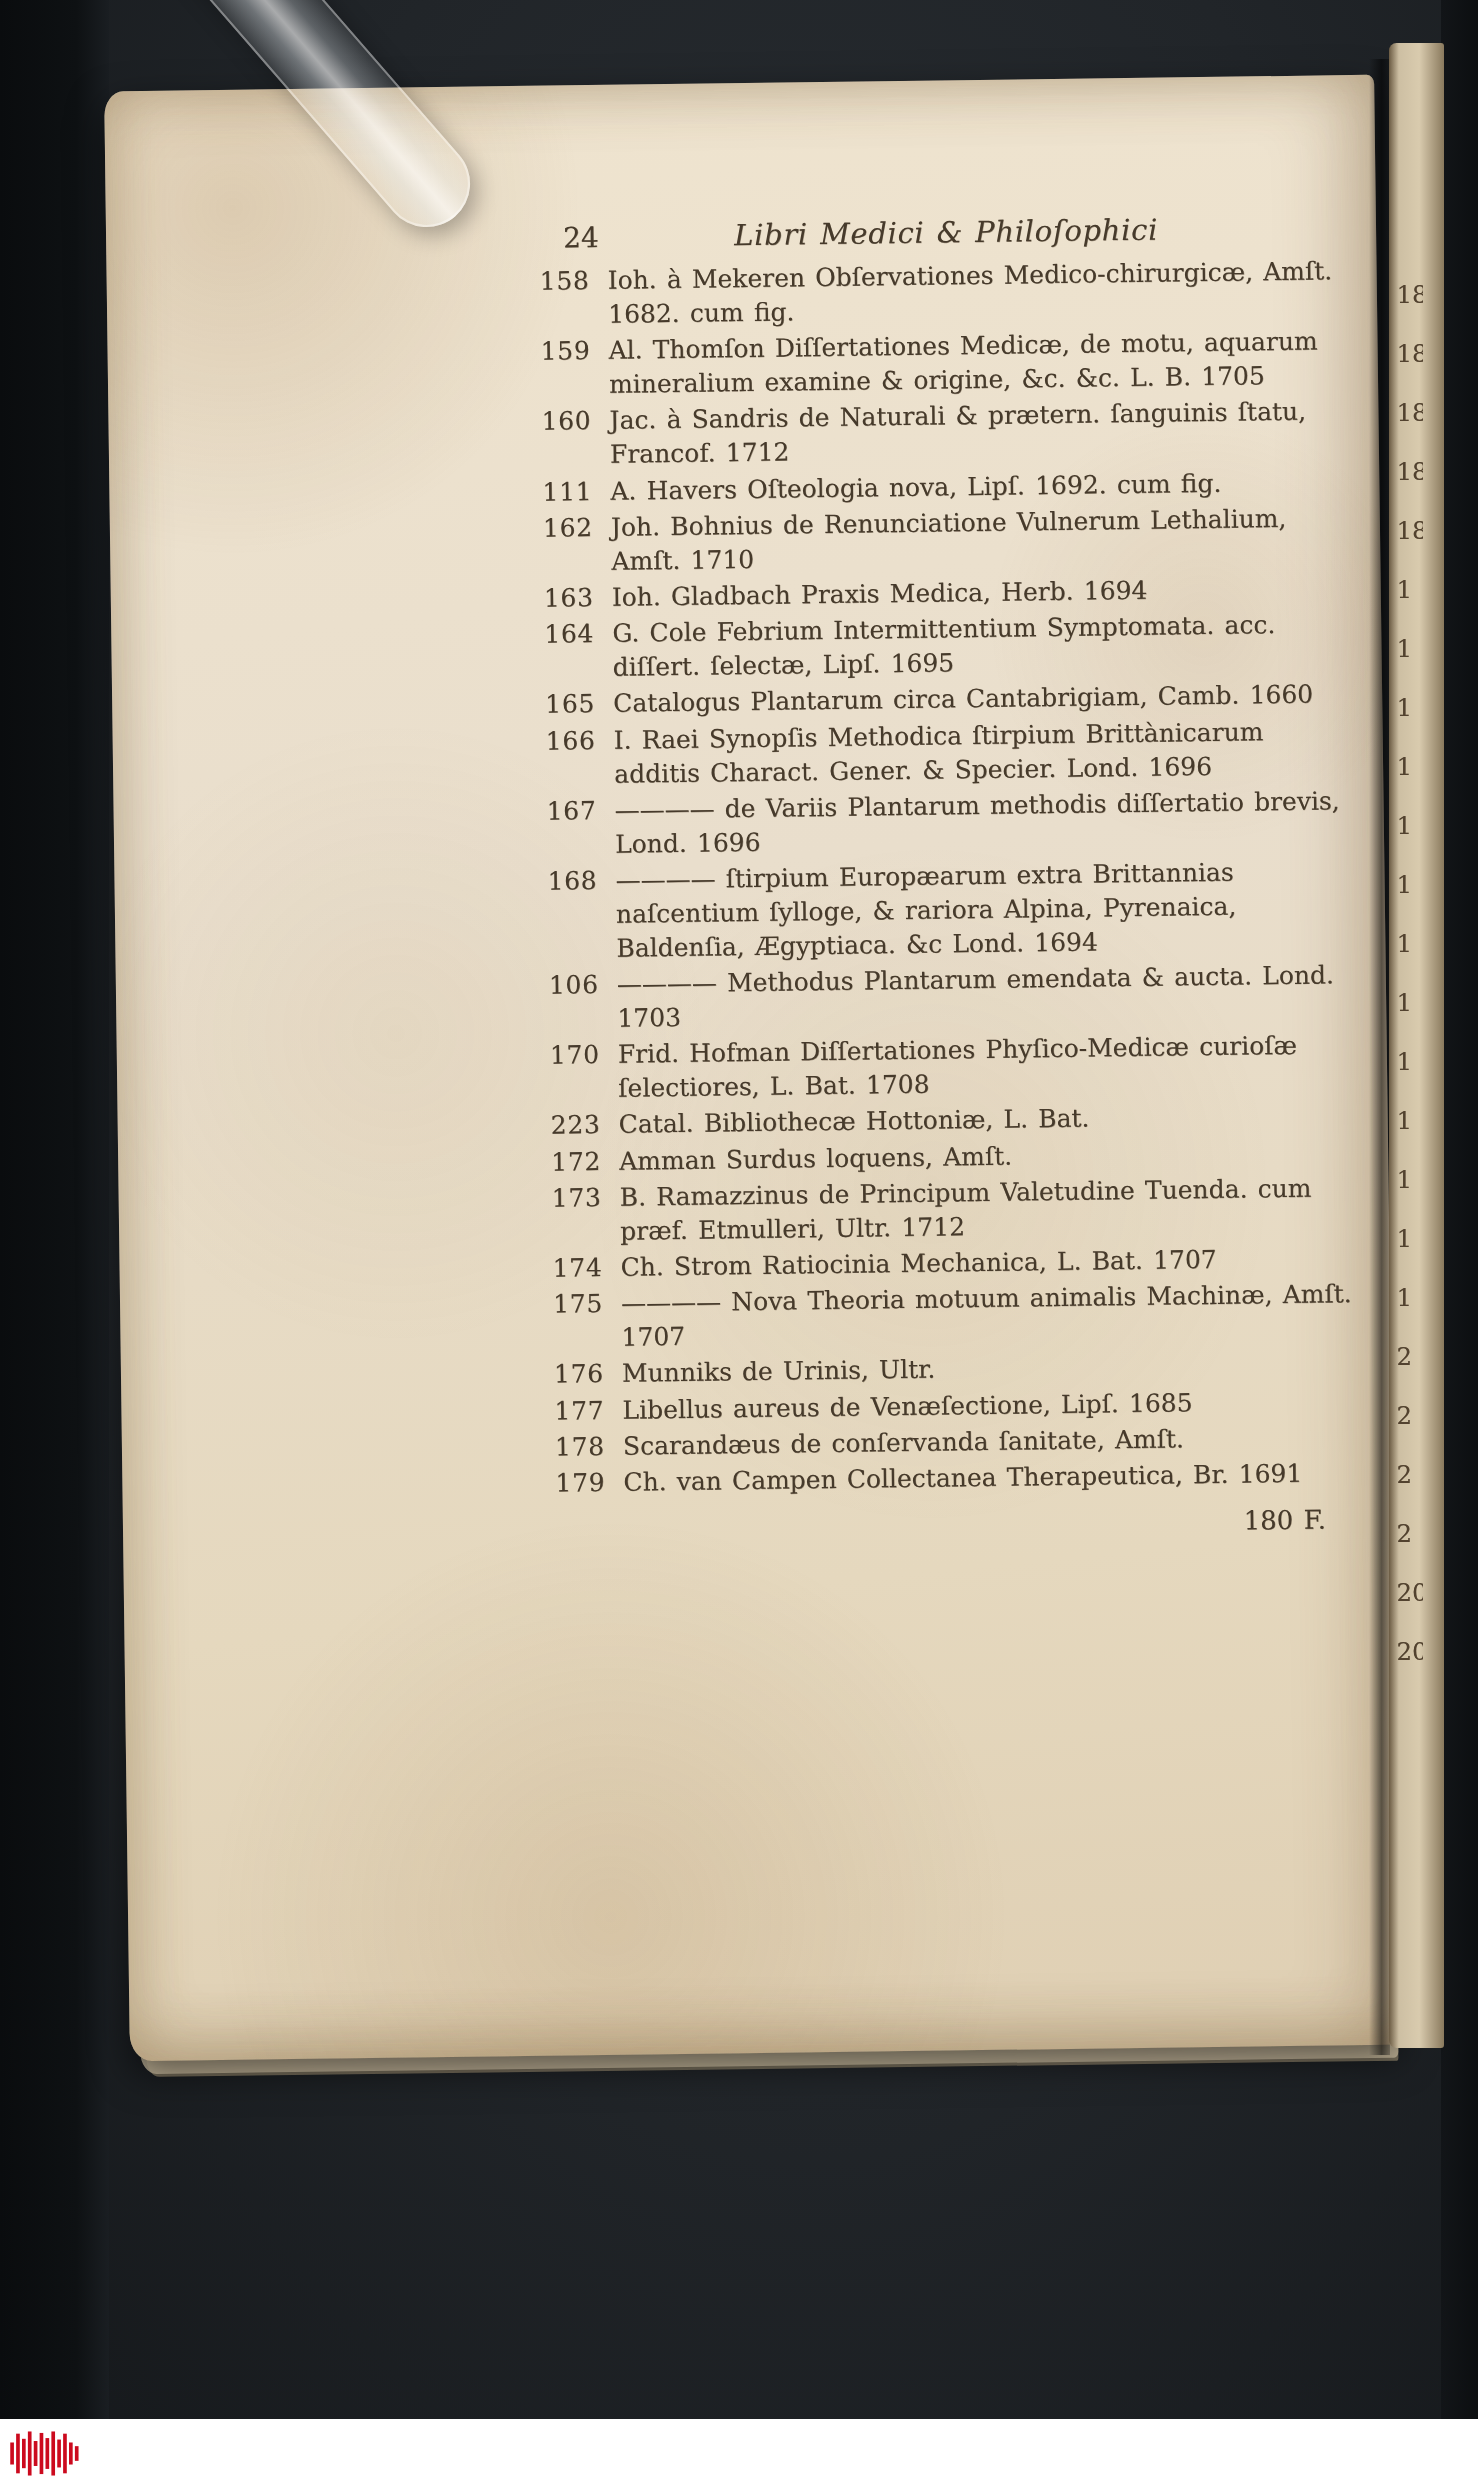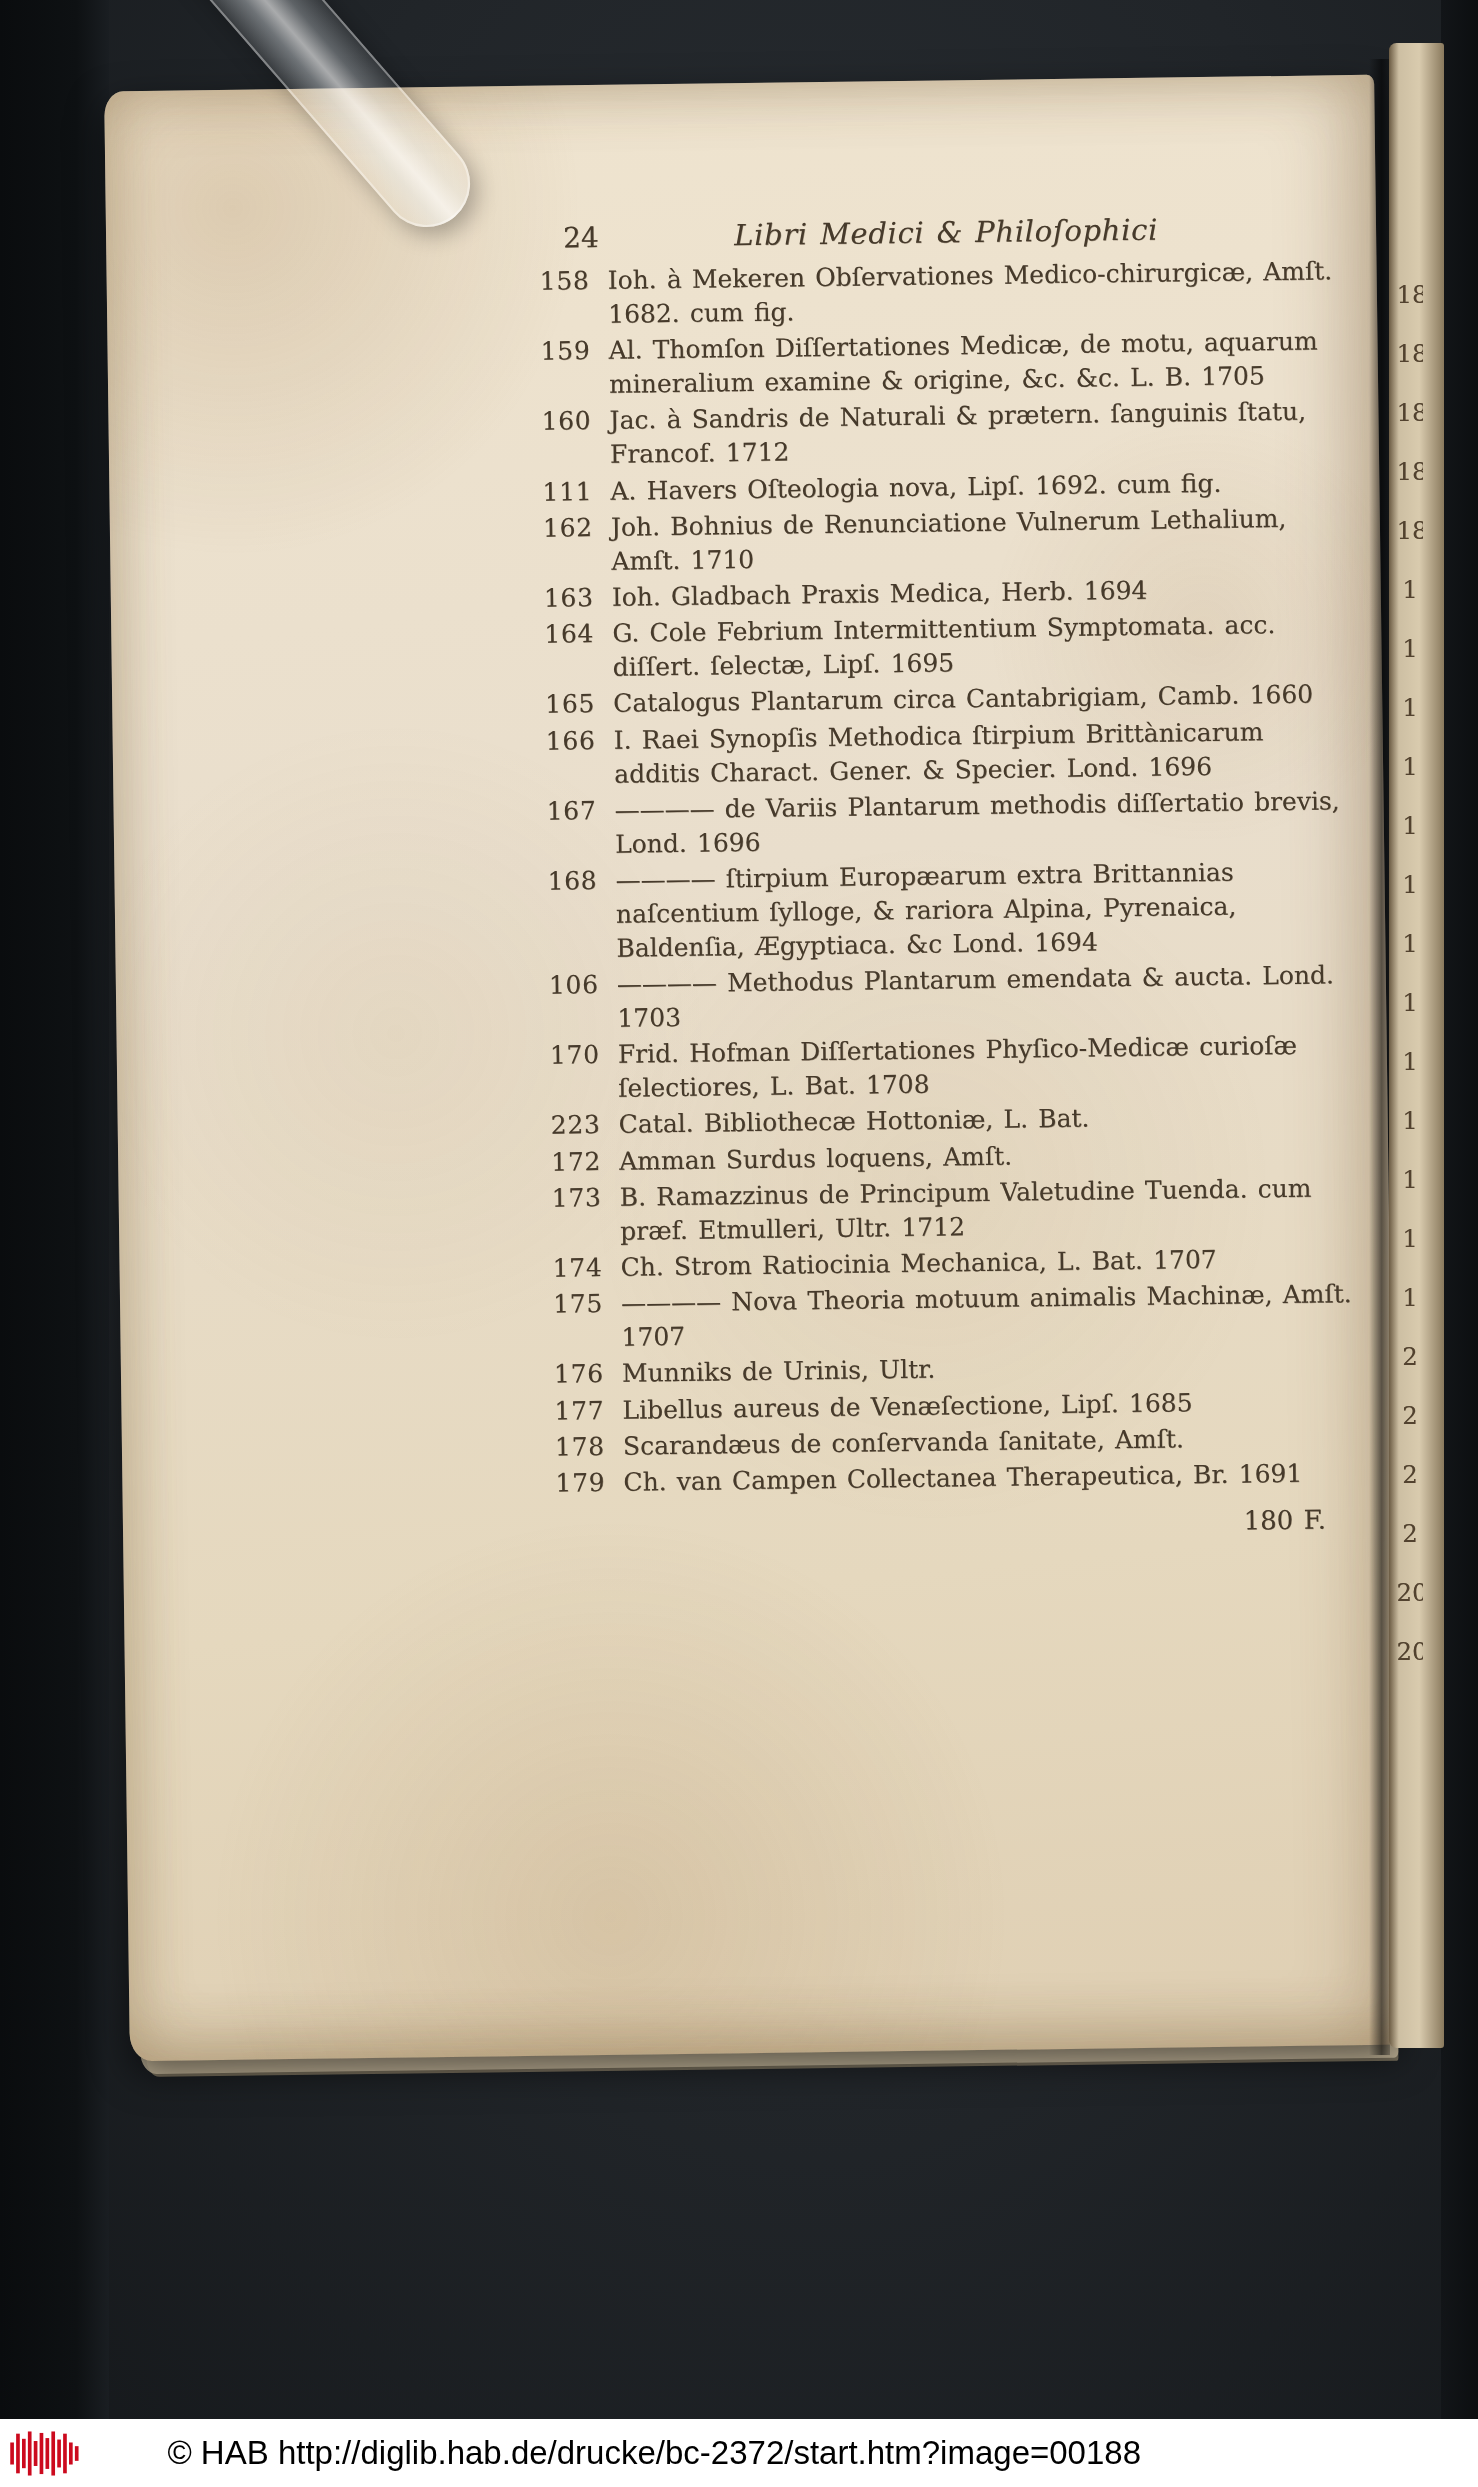--- a/index.html
+++ b/index.html
@@ -66,21 +66,20 @@
   .facing-sliver {
     position:absolute; left:1389px; top:43px; width:55px; height:2005px; z-index:4;
     background:linear-gradient(90deg,#6b5b43 0%, #cdbfa3 18%, #d9cbae 55%, #8a7a5e 100%);
     border-radius:7.4px 3px 3px 7.4px; overflow:hidden;
   }
   .facing-numbers { padding-top:222px; padding-left:7.4px; }
   .edge-num {
     height:59px; line-height:59px; font-size:24.4px; color:#52422f;
     width:27px; overflow:hidden; white-space:nowrap;
     text-shadow:0.4px 0.4px 0.4px rgba(70,55,35,0.4);
-    text-align:center;
   }
   
   .plastic-strip {
     position:absolute; left:140px; top:-96px; width:87px; height:414px; z-index:6;
     transform:rotate(-41deg); transform-origin:50% 0;
     border-radius:44px;
     background:linear-gradient(90deg, rgba(255,255,255,0.10) 0%, rgba(240,246,250,0.38) 30%, rgba(255,255,255,0.62) 48%, rgba(240,246,250,0.30) 70%, rgba(255,255,255,0.08) 100%);
     box-shadow: inset 0 0 0 2.2px rgba(255,255,255,0.38), 0 10.4px 22px rgba(0,0,0,0.28);
   }
   
@@ -299,17 +298,16 @@
         <rect x="32" y="15" width="5" height="34"></rect>
         <rect x="40" y="4" width="5" height="56"></rect>
         <rect x="48" y="11" width="5" height="42"></rect>
         <rect x="56" y="2" width="5" height="60"></rect>
         <rect x="64" y="13" width="5" height="38"></rect>
         <rect x="72" y="5" width="5" height="54"></rect>
         <rect x="80" y="17" width="5" height="30"></rect>
         <rect x="88" y="22" width="5" height="20"></rect>
       </g>
     </svg>
-    <span class="footer-text">© HAB http://diglib.hab.de/drucke/bc-2372/start.htm?image=00188</span>
   </div>
 
 </div>
 
 
 </body></html>

